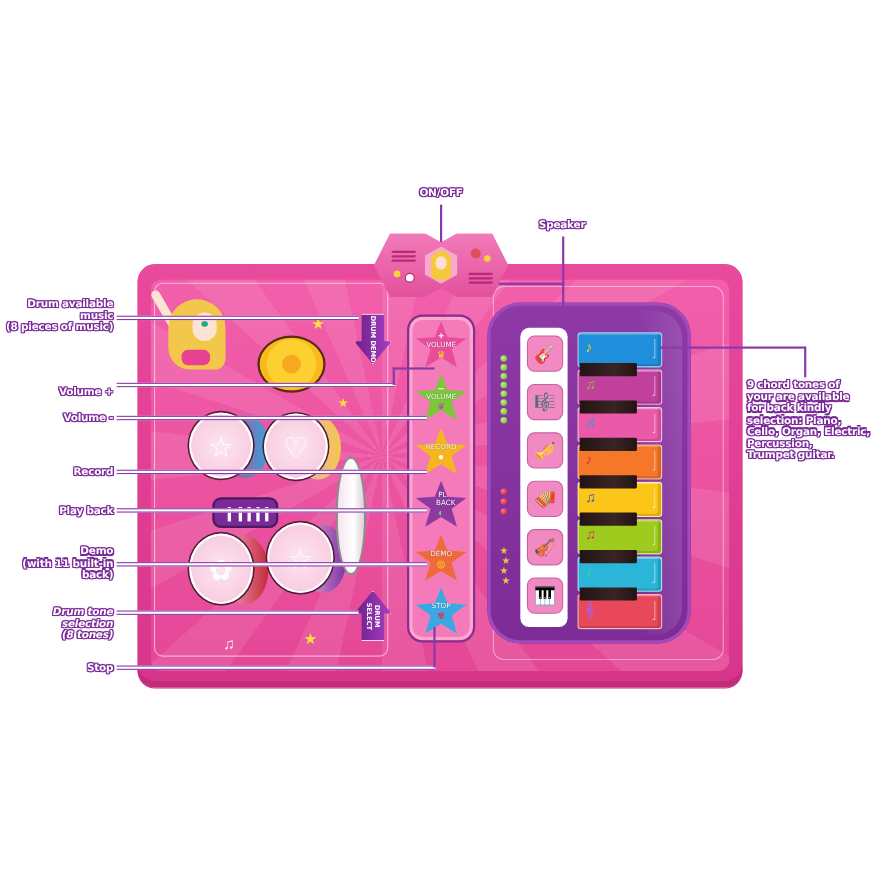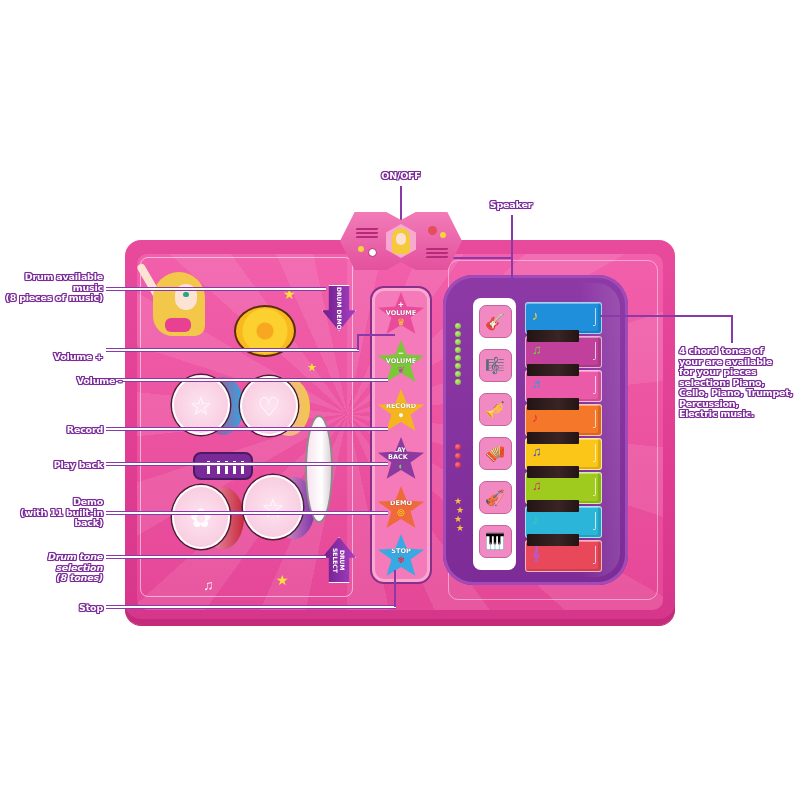--- a/index.html
+++ b/index.html
@@ -118,22 +118,22 @@
     position: absolute; left: 370px; top: 286px; width: 62px; height: 298px;
     border-radius: 14px; background: #f47ab9; border: 2px solid #8a2f8a;
     box-shadow: inset 0 0 0 3px #f9a8d2;
   }
   .star-btn {
     position: absolute; left: 377px; width: 48px; height: 44px;
     clip-path: polygon(50% 0%, 62% 33%, 98% 36%, 70% 58%, 80% 95%, 50% 75%, 20% 95%, 30% 58%, 2% 36%, 38% 33%);
     display: flex; flex-direction: column; align-items: center; justify-content: center;
   }
   .star-btn .lbl {
-    font-family: "DejaVu Sans", sans-serif; font-weight: bold; font-size: 6.5px; color: #ffffff;
-    line-height: 7px; text-align: left; margin-top: 0;
+    font-family: "DejaVu Sans", sans-serif; font-weight: normal; font-size: 6.5px; color: #ffffff;
+    line-height: 7px; text-align: right; margin-top: 0;
     text-shadow: 0 0 1px rgba(0,0,0,0.5);
   }
   .star-btn .sym { font-size: 9px; line-height: 9px; color: #fff; font-weight: bold; }
   .star-btn .ico { font-size: 9px; line-height: 10px; }
 
   
   .piano-frame {
     position: absolute; left: 443px; top: 275px; width: 185px; height: 310px;
     border-radius: 30px; background: linear-gradient(180deg, #8e3aa6, #7c2b97);
     box-shadow: inset 0 0 0 3px #a24ab8;
@@ -385,36 +385,36 @@
 
 <div class="callout center" style="left:370px;top:171px;width:62px;">ON/OFF</div>
 <div class="callout center" style="left:480px;top:200px;width:62px;">Speaker</div>
 
 <div class="callout right" style="left:0px;top:272px;width:103px;">
   <div>Drum available</div>
   <div>music</div>
   <div>(8 pieces of music)</div>
 </div>
 <div class="callout right" style="left:0px;top:352px;width:103px;">Volume +</div>
-<div class="callout right" style="left:0px;top:376px;width:122px;padding-left:28px;">Volume -</div>
+<div class="callout right" style="left:0px;top:376px;width:103px;padding-left:28px;">Volume -</div>
 <div class="callout right" style="left:0px;top:425px;width:103px;">Record</div>
 <div class="callout right" style="left:0px;top:460px;width:103px;">Play back</div>
 <div class="callout right" style="left:0px;top:497px;width:103px;">
   <div>Demo</div>
   <div>(with 11 built-in</div>
   <div>back)</div>
 </div>
 <div class="callout right" style="left:0px;top:552px;width:103px;font-style:italic;">
   <div>Drum tone</div>
   <div>selection</div>
   <div>(8 tones)</div>
 </div>
 <div class="callout right" style="left:0px;top:603px;width:103px;">Stop</div>
 
 <div class="callout left" style="left:679px;top:346px;width:121px;">
-  <div>4 chord tones of</div>
+  <div>9 chord tones of</div>
   <div>your are available</div>
-  <div>for your pieces</div>
+  <div>for back kindly</div>
   <div>selection: Piano,</div>
-  <div>Cello, Piano, Trumpet,</div>
+  <div>Cello, Organ, Electric,</div>
   <div>Percussion,</div>
-  <div>Electric music.</div>
+  <div>Trumpet guitar.</div>
 </div>
 
 </body></html>

